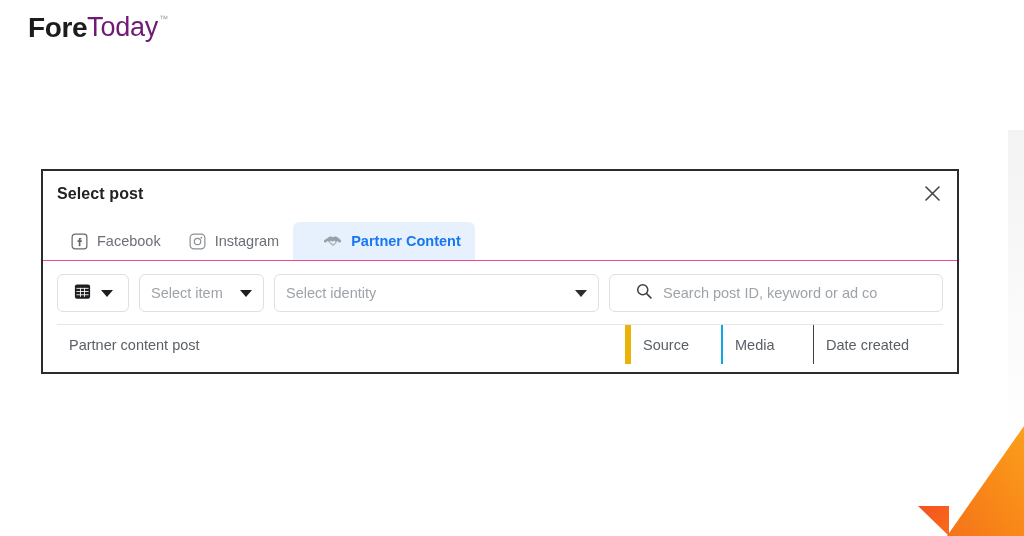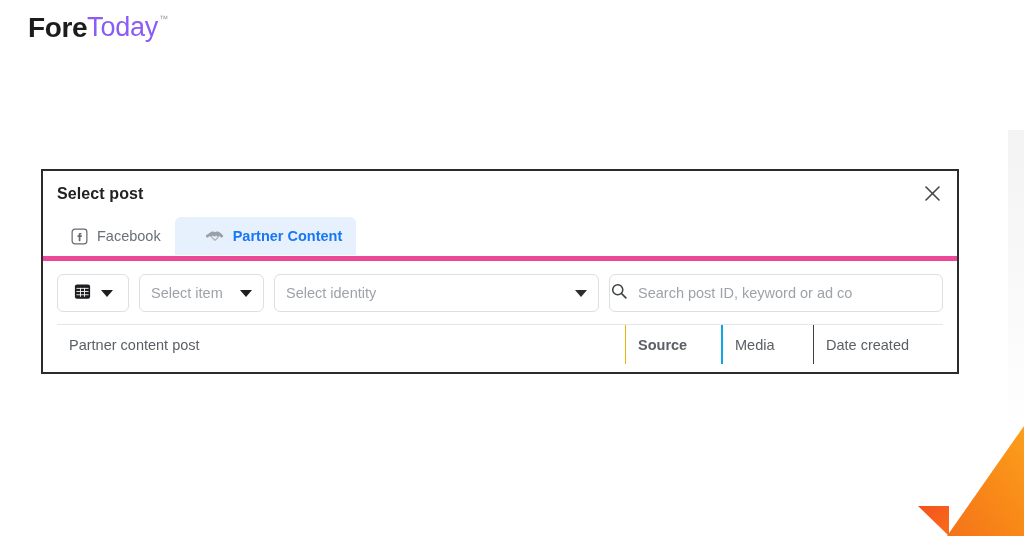--- a/index.html
+++ b/index.html
@@ -28,21 +28,21 @@
     font-size: 28px;
     font-weight: 700;
     letter-spacing: -0.4px;
     color: #1c1c1c;
     line-height: 1;
   }
   #brand-logo .logo-today {
     font-size: 27px;
     font-weight: 400;
     letter-spacing: -0.2px;
-    color: #8b5cf6;
+    color: #701a75;
     line-height: 1;
   }
   #brand-logo .logo-tm {
     font-size: 9px;
     color: #9a9a9a;
     line-height: 1;
     margin-left: 1px;
     margin-top: 1px;
   }
 
@@ -91,22 +91,23 @@
     display: flex;
     align-items: center;
     justify-content: center;
     cursor: pointer;
   }
   .close-button svg { display: block; }
 
   
   .tab-strip {
     display: flex;
+    align-items: flex-end;
     padding: 0 14px;
-    border-bottom: 5px solid #ec4899;
+    border-bottom: 1px solid #ec4899;
     height: 44px;
     box-sizing: border-box;
   }
   .tab {
     display: flex;
     align-items: center;
     gap: 9px;
     height: 38px;
     padding: 0 14px;
     box-sizing: border-box;
@@ -156,21 +157,21 @@
   }
   .control-identity {
     width: 325px;
     justify-content: space-between;
     padding: 0 11px;
     gap: 28px;
   }
   .control-search {
     flex: 1;
     min-width: 0;
-    padding: 0 0;
+    padding: 0 25px;
     gap: 10px;
     cursor: text;
   }
   .control-label {
     font-size: 14.5px;
     color: #9ea3a9;
     white-space: nowrap;
     overflow: hidden;
     text-overflow: clip;
   }
@@ -209,21 +210,21 @@
   .th {
     display: flex;
     align-items: center;
     font-size: 14.5px;
     color: #5b6066;
     padding: 0 12px;
     box-sizing: border-box;
     white-space: nowrap;
   }
   .th-post    { flex: 1; min-width: 0; }
-  .th-source  { width: 96px; border-left: 1px solid #eab308; font-weight: bold; }
+  .th-source  { width: 96px; border-left: 6px solid #eab308; }
   .th-media   { width: 92px; border-left: 2px solid #0ea5e9; }
   .th-date    { width: 130px; border-left: 1px solid #404040; }
 
   
   #corner-graphic {
     position: absolute;
     right: 0;
     bottom: 0;
     width: 124px;
     height: 118px;
@@ -260,20 +261,30 @@
     <div class="tab">
       <span class="tab-icon">
         <svg width="17" height="17" viewBox="0 0 18 18" aria-hidden="true">
           <rect x="1.2" y="1.2" width="15.6" height="15.6" rx="3" fill="none" stroke="#65696f" stroke-width="1.3"></rect>
           <path d="M10.6 5.4h-1.1c-0.9 0-1.3 0.5-1.3 1.3v1.1H6.9v1.7h1.3v4.4h1.8V9.5h1.3l0.2-1.7H10V6.9c0-0.3 0.1-0.4 0.4-0.4h0.7V5.4z" fill="#65696f"></path>
         </svg>
       </span>
       <span>Facebook</span>
     </div>
 
+    <div class="tab">
+      <span class="tab-icon">
+        <svg width="17" height="17" viewBox="0 0 18 18" aria-hidden="true">
+          <rect x="1.2" y="1.2" width="15.6" height="15.6" rx="4" fill="none" stroke="#8b9096" stroke-width="1.3"></rect>
+          <circle cx="9" cy="9" r="3.4" fill="none" stroke="#8b9096" stroke-width="1.3"></circle>
+          <circle cx="13.1" cy="4.9" r="0.95" fill="#8b9096"></circle>
+        </svg>
+      </span>
+      <span>Instagram</span>
+    </div>
 
     <div class="tab active">
       <span class="tab-icon">
         <svg width="18" height="15" viewBox="0 0 20 15" aria-hidden="true">
           <path d="M3.2 4.2c1.6-1.6 3.1-2.3 4.4-2.3 1.0 0 1.8 0.4 2.4 0.9 0.6-0.5 1.4-0.9 2.4-0.9 1.3 0 2.8 0.7 4.4 2.3l1.9 1.9c0.5 0.5 0.5 1.2 0 1.7l-0.6 0.6c-0.5 0.5-1.2 0.5-1.7 0l-1.5-1.5 -0.7 0.7c-0.5 0.5-1.3 0.5-1.8 0l-1.2-1.1c-0.4 0.6-1 1.0-1.8 1.0 -0.8 0-1.4-0.4-1.8-1.0l-1.2 1.1c-0.5 0.5-1.3 0.5-1.8 0l-0.7-0.7 -1.5 1.5c-0.5 0.5-1.2 0.5-1.7 0l-0.6-0.6c-0.5-0.5-0.5-1.2 0-1.7z" fill="#9aa0a6"></path>
           <path d="M5.6 8.6l3.0 3.0c0.8 0.8 2.0 0.8 2.8 0l3.0-3.0 -1.1-1.1 -2.6 2.6c-0.4 0.4-1.0 0.4-1.4 0l-2.6-2.6z" fill="#b3b8bd"></path>
         </svg>
       </span>
       <span>Partner Content</span>
     </div>

